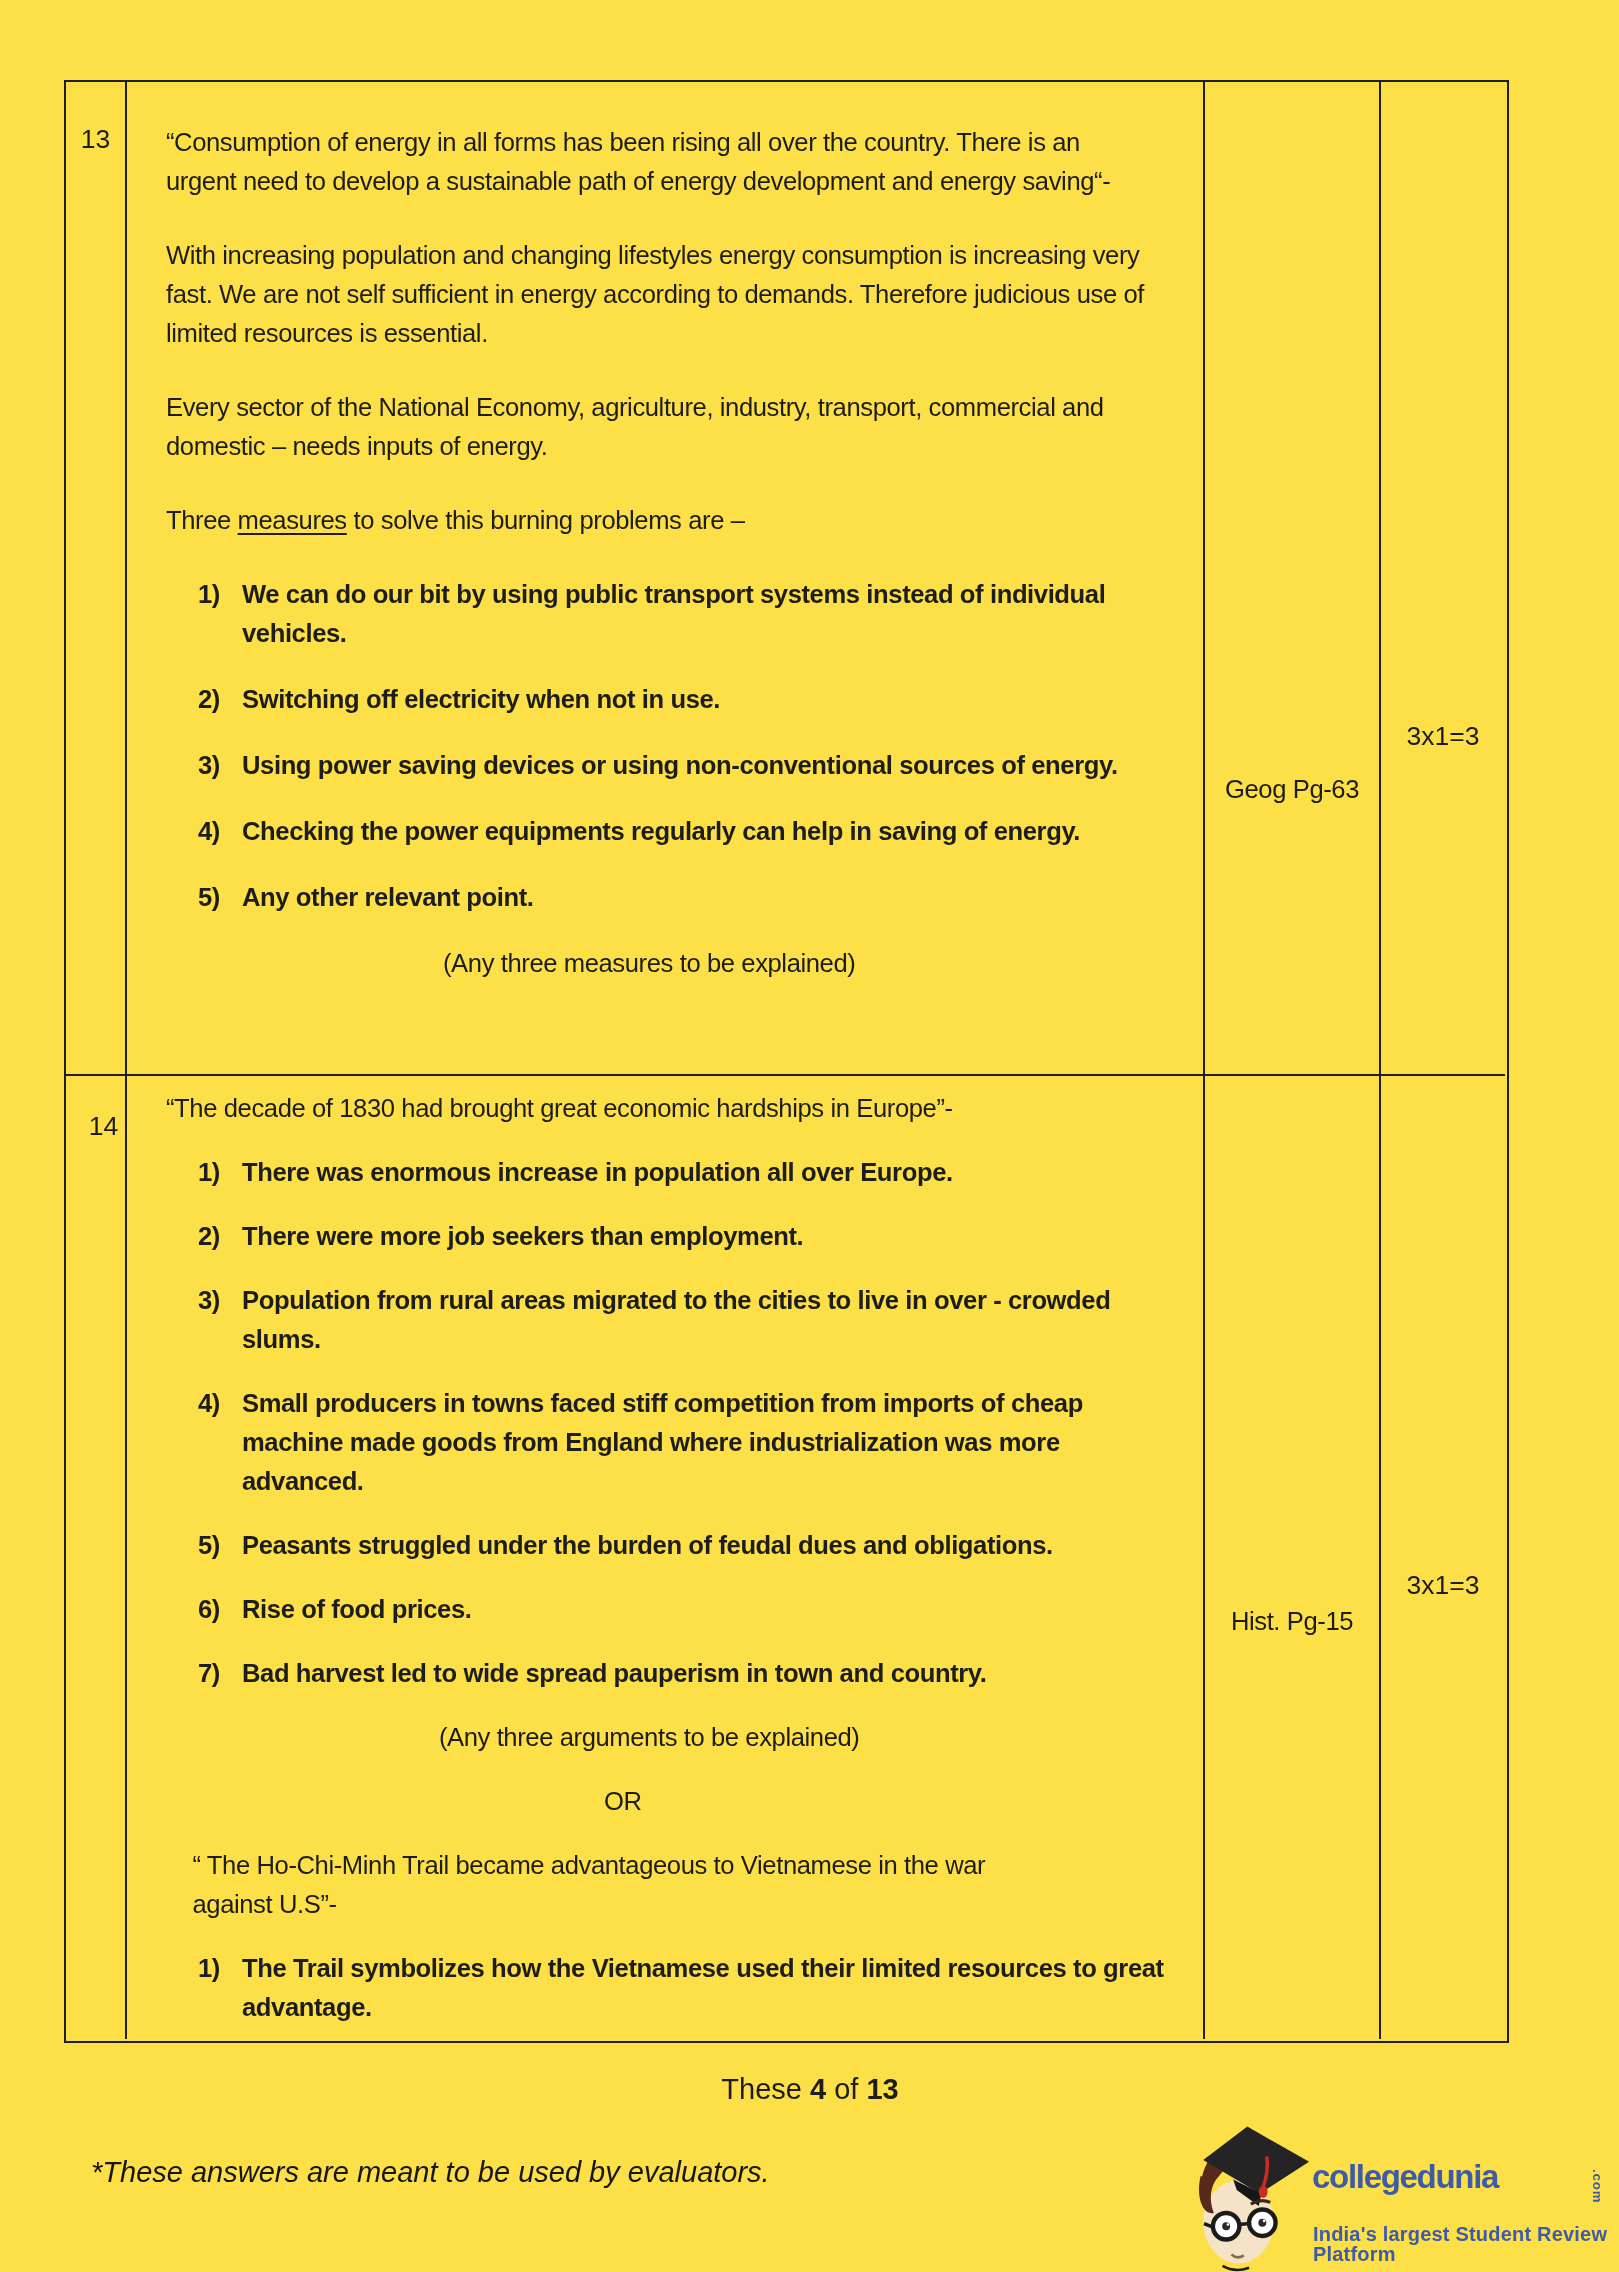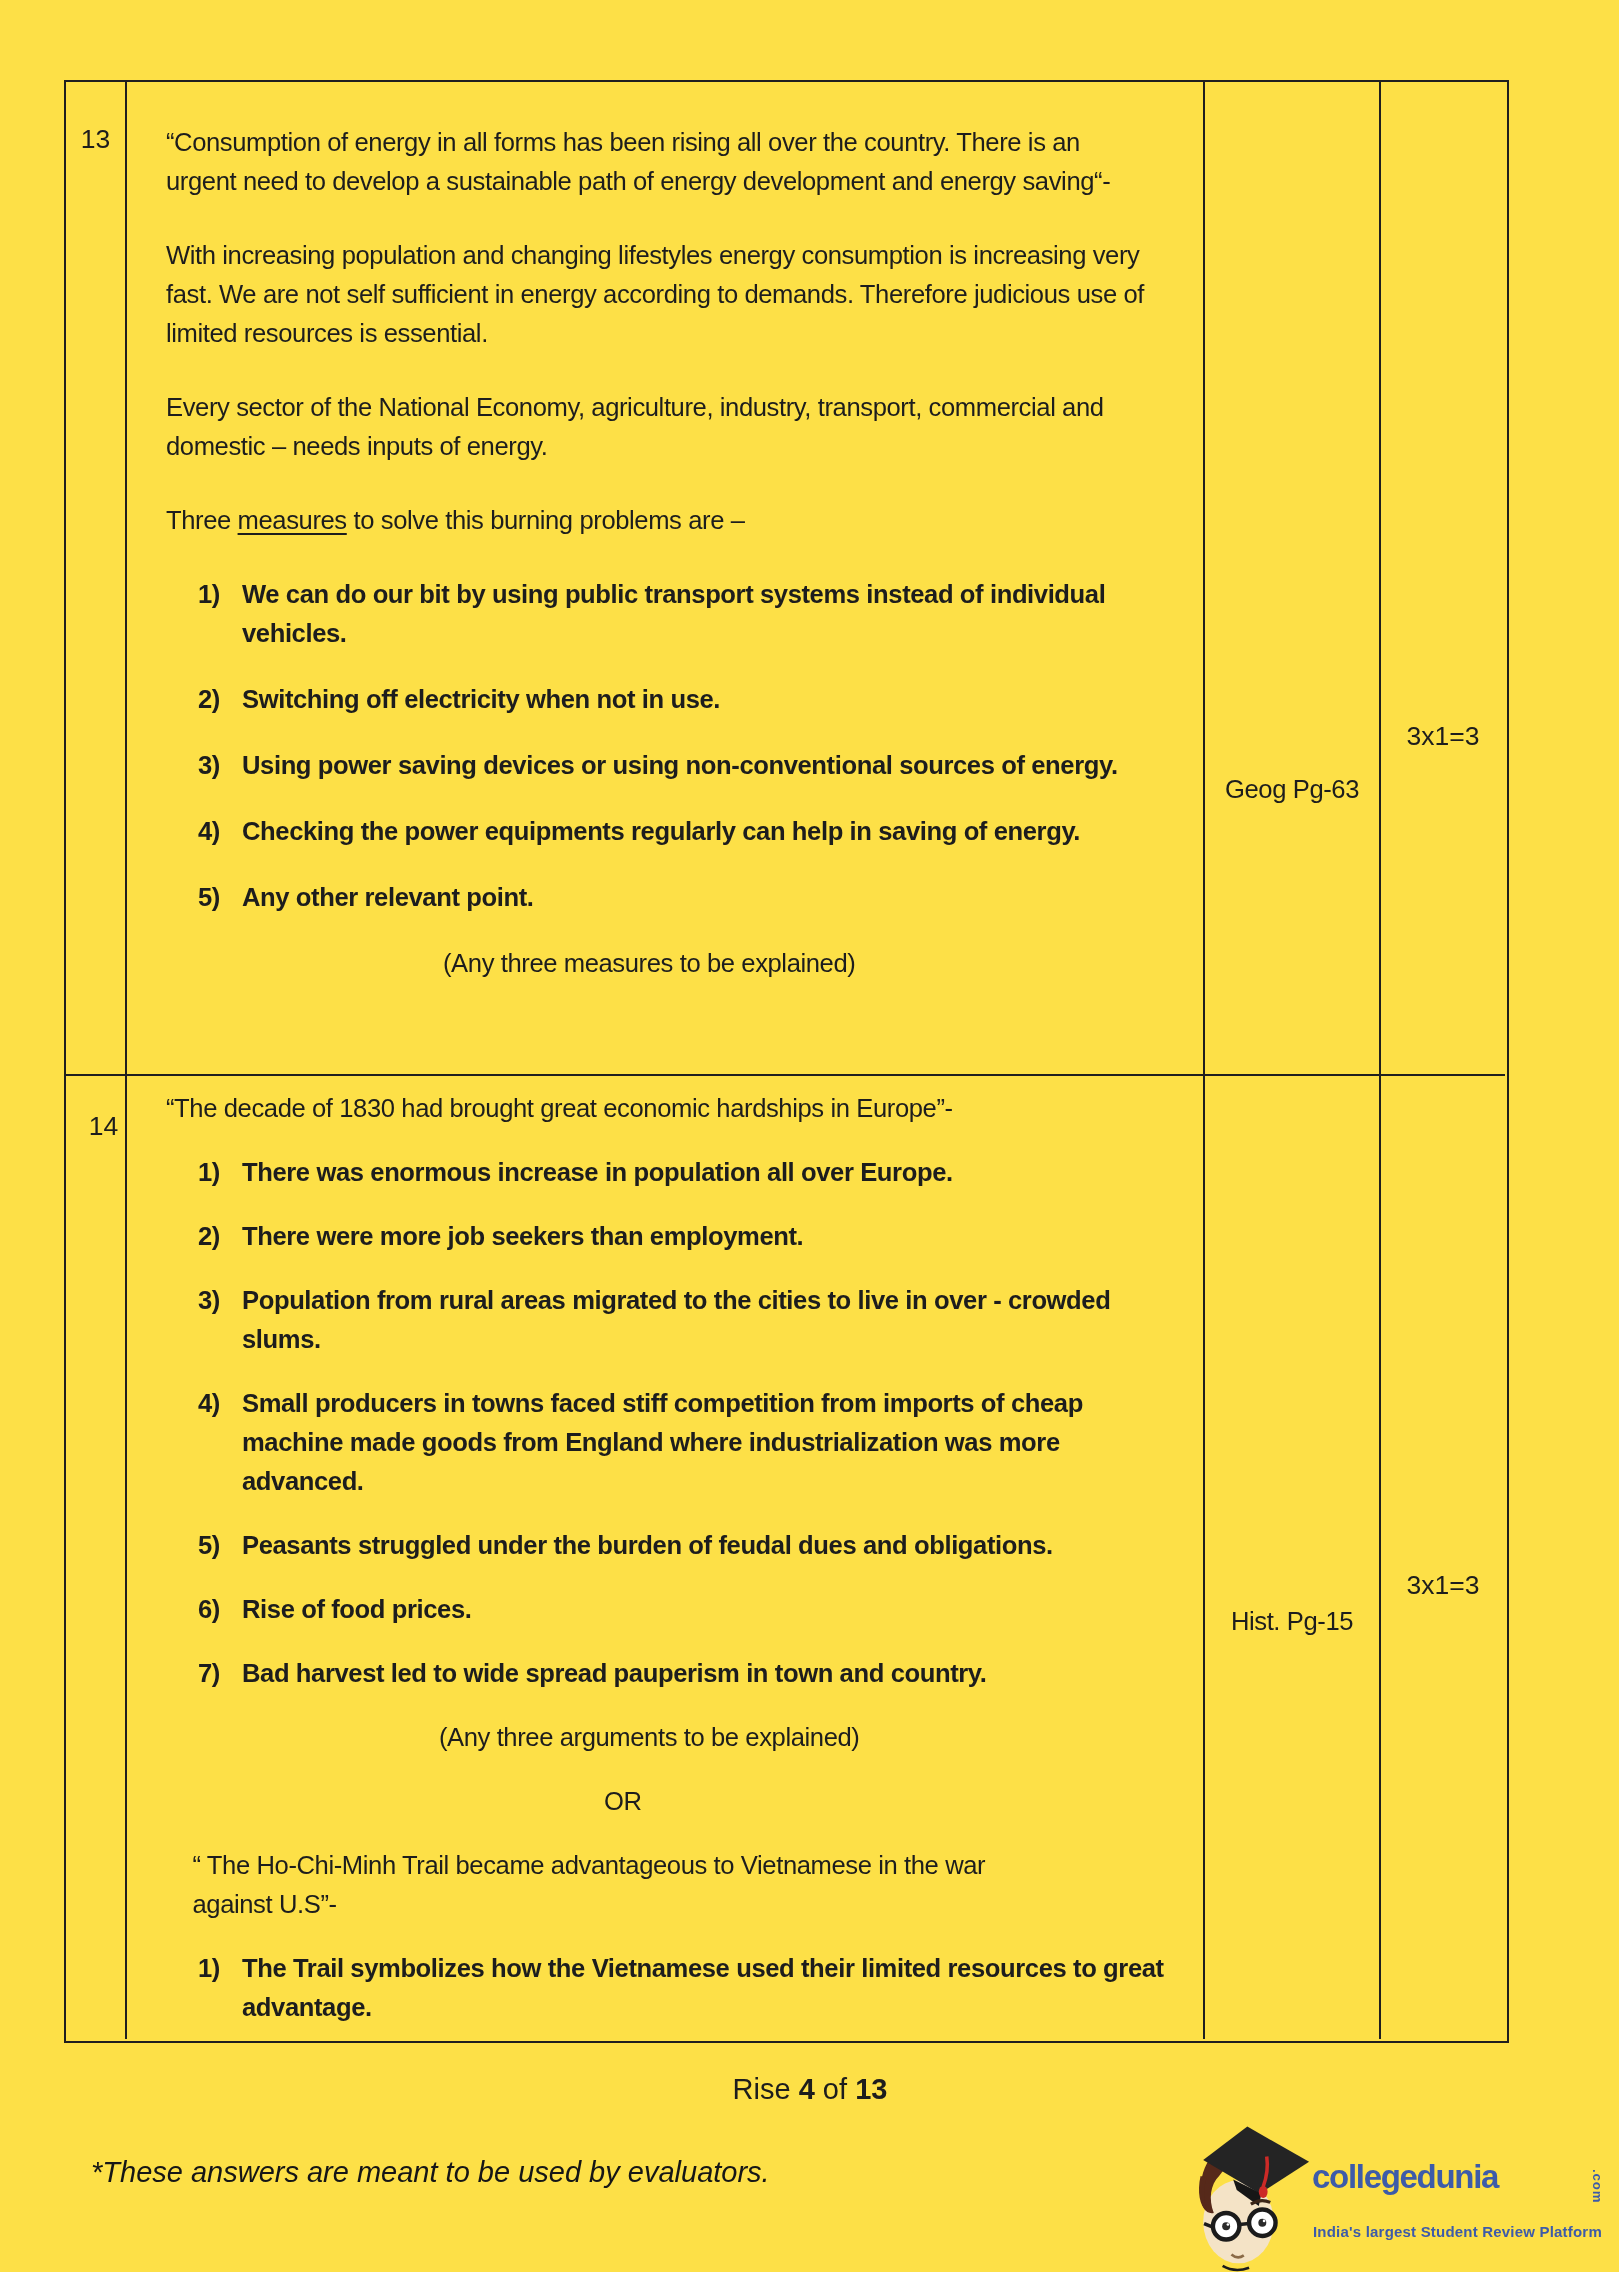--- a/index.html
+++ b/index.html
@@ -61,21 +61,21 @@
     position:absolute; left:116px; top:44px; line-height:1;
     font-size:33px; font-weight:700; color:#3d5ba9; letter-spacing:-1.3px;
   }
   .logo-com {
     position:absolute; left:395px; top:53px;
     writing-mode:vertical-rl; font-size:13.2px; font-weight:700;
     color:#3d5ba9; letter-spacing:0.9px; line-height:1;
   }
   .logo-tagline {
     position:absolute; left:117px; top:108px; line-height:1;
-    font-size:15px; font-weight:700; color:#3d5ba9; letter-spacing:0.2px;
+    font-size:20px; font-weight:700; color:#3d5ba9; letter-spacing:0.2px;
   }
 </style>
 </head>
 <body>
 
 <div class="page">
 
   <div class="answer-table">
 
     <div class="cell row1 qnum-cell">
@@ -176,21 +176,21 @@
       <span>Hist. Pg-15</span>
     </div>
 
     <div class="cell marks-cell q14 last-col">
       <span>3x1=3</span>
     </div>
 
   </div>
 
   <div class="page-line">
-    <span>Rise </span><span class="b">4</span><span> of </span><span class="b">13</span>
+    <span>These </span><span class="b">4</span><span> of </span><span class="b">13</span>
   </div>
 
   <div class="eval-note">*These answers are meant to be used by evaluators.</div>
 
   <div class="logo">
     <span class="logo-mascot">
       <svg width="115" height="150" viewBox="0 0 130 170" xmlns="http://www.w3.org/2000/svg">
 
         <ellipse cx="48" cy="112" rx="40" ry="47" fill="#f4e3c6"></ellipse>
 

